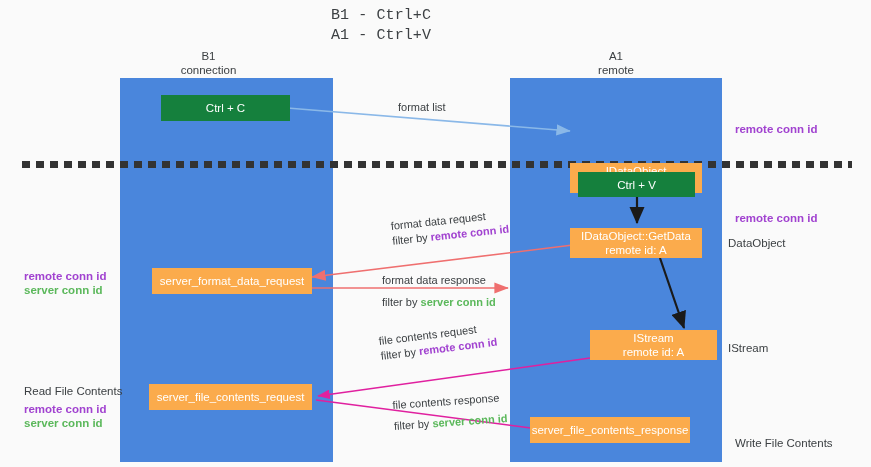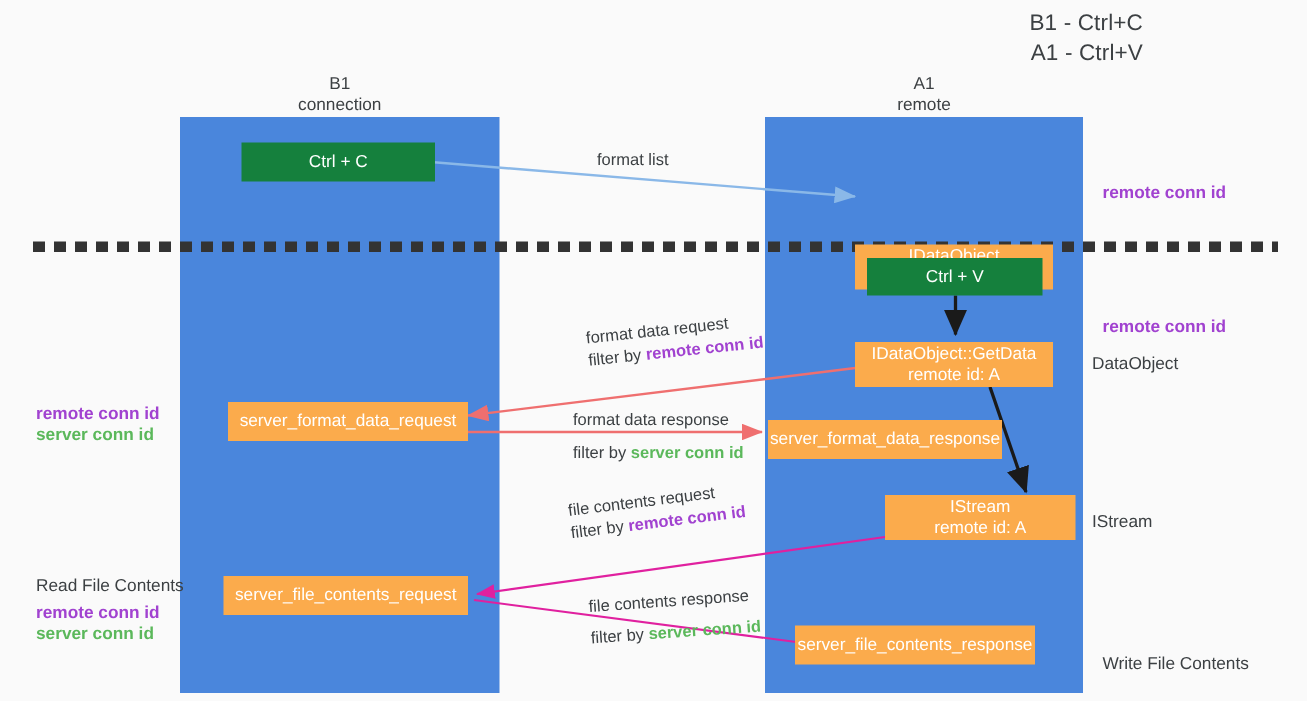--- a/index.html
+++ b/index.html
@@ -11,22 +11,22 @@
     width: 871px; height: 467px;
     position: relative; overflow: hidden;
     font-family: "Liberation Sans", sans-serif;
     color: #3c4043;
   }
   #stage { position: absolute; inset: 0; }
 
   
   .title {
     position: absolute; left: 0; top: 6px; width: 762px;
-    text-align: right; font-size: 15px; line-height: 20px;
-    color: #3c4043; letter-spacing: .1px;
+    text-align: center; font-size: 15px; line-height: 20px;
+    color: #3c4043; letter-spacing: .1px; font-family: Liberation Mono, monospace;
   }
   .title div { white-space: pre; }
 
   
   .col-head {
     position: absolute; text-align: center;
     font-size: 11.5px; line-height: 14px; color: #3c4043;
   }
   .col-head .ch-name { }
   .col-head .ch-sub { }
@@ -90,21 +90,21 @@
 <div id="stage">
 
   <div class="title">
     <div>B1 - Ctrl+C</div>
     <div>A1 - Ctrl+V</div>
   </div>
 
   <div class="lane" id="lane-b1"></div>
   <div class="lane" id="lane-a1"></div>
 
-  <div class="col-head" style="left:120px; top:49px; width:213px;">
+  <div class="col-head" style="left:102px; top:49px; width:213px;">
     <div class="ch-name">B1</div>
     <div class="ch-sub">connection</div>
   </div>
   <div class="col-head" style="left:510px; top:49px; width:212px;">
     <div class="ch-name">A1</div>
     <div class="ch-sub">remote</div>
   </div>
 
   <svg id="wires" viewBox="0 0 871 467" xmlns="http://www.w3.org/2000/svg">
     <defs>
@@ -158,23 +158,20 @@
 
   <div class="node green" id="n-ctrlv" style="left:578px; top:172px; width:117px; height:25px;">
     <div>Ctrl + V</div>
   </div>
 
   <div class="node orange" id="n-getdata" style="left:570px; top:228px; width:132px; height:30px;">
     <div>IDataObject::GetData</div>
     <div class="l2">remote id: A</div>
   </div>
 
-  <div class="node orange" id="n-sfdresp" style="left:512px; top:280px; width:156px; height:26px;">
-    <div>server_format_data_response</div>
-  </div>
 
   <div class="node orange" id="n-istream" style="left:590px; top:330px; width:127px; height:30px;">
     <div>IStream</div>
     <div class="l2">remote id: A</div>
   </div>
 
   <div class="node orange" id="n-sfcresp" style="left:530px; top:417px; width:160px; height:26px;">
     <div>server_file_contents_response</div>
   </div>
 

